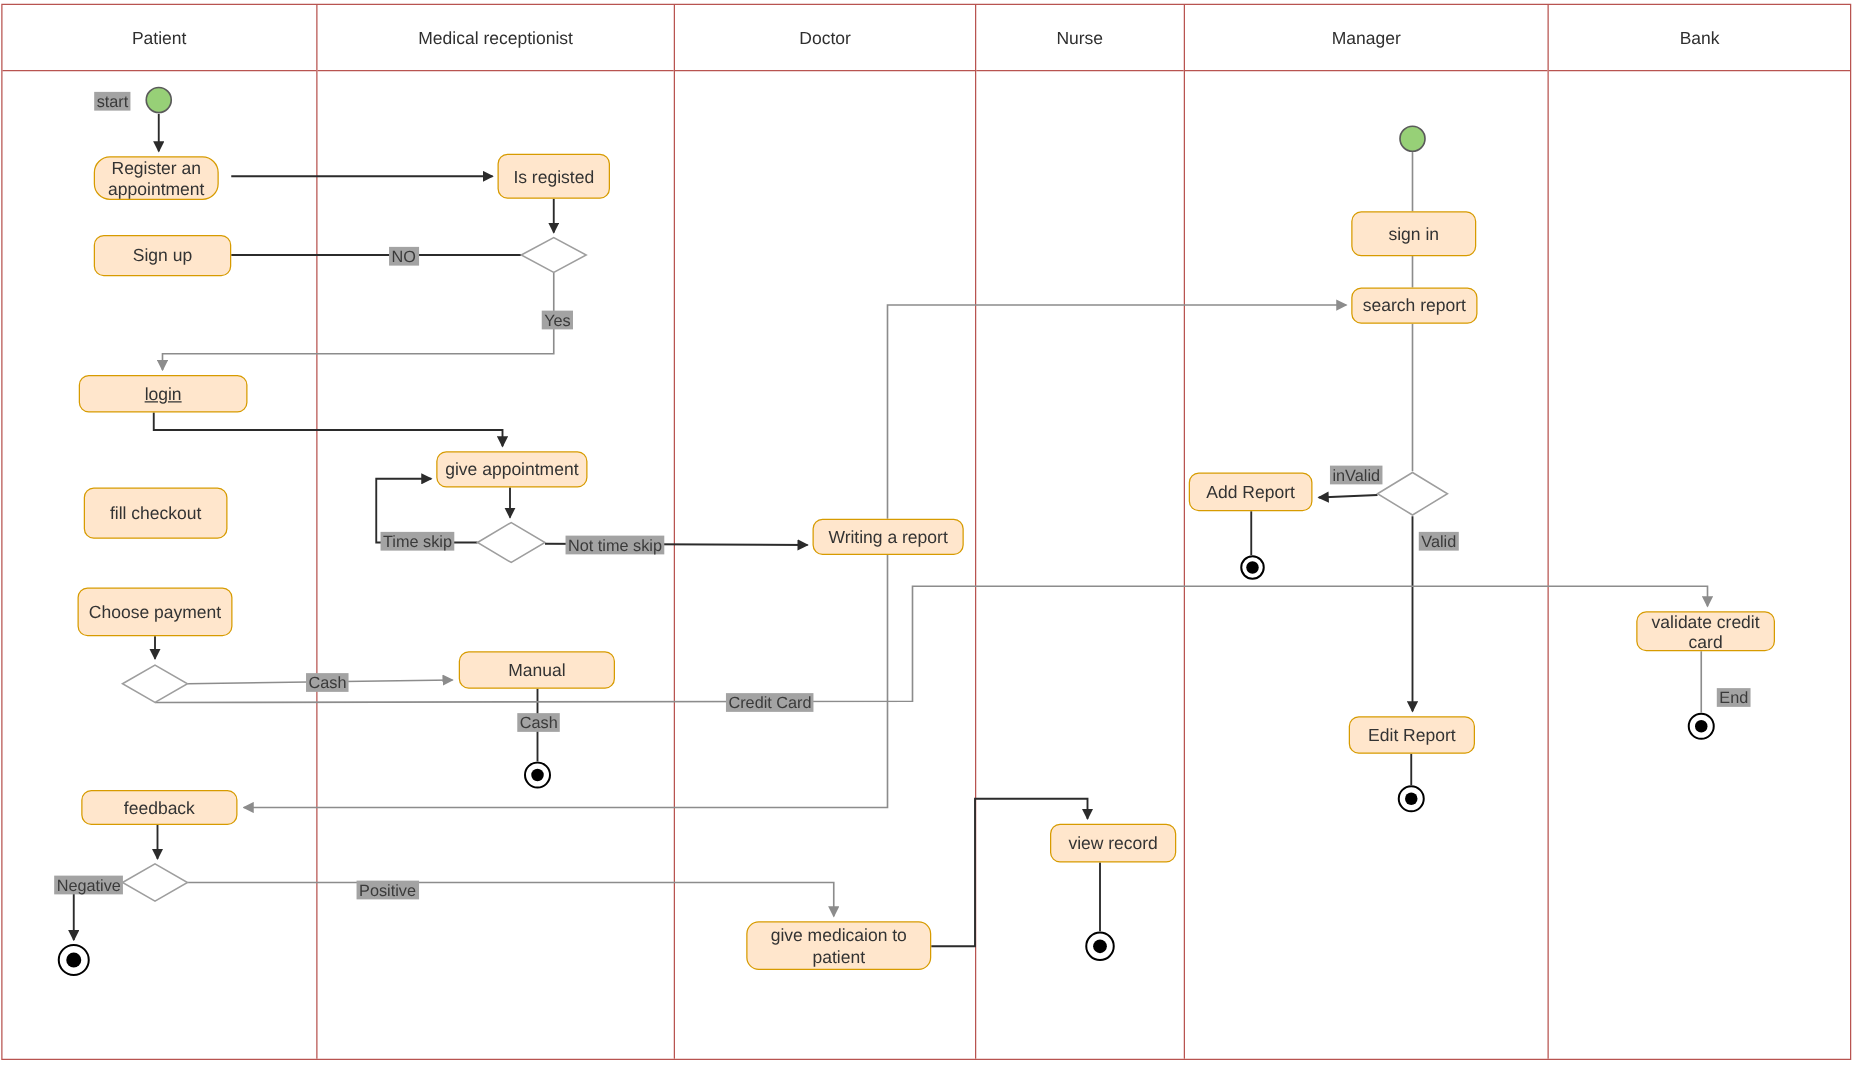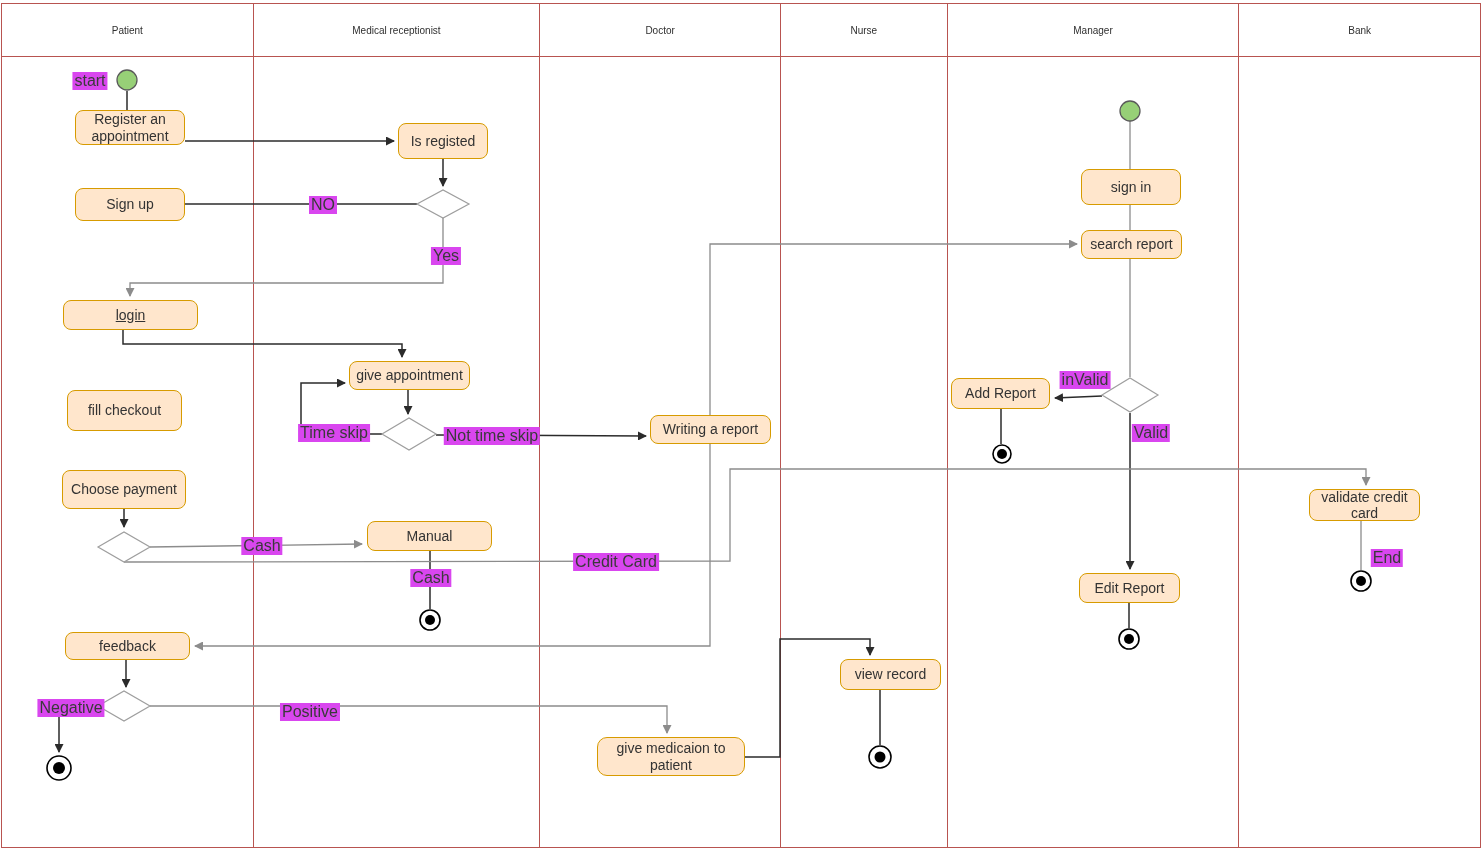--- a/index.html
+++ b/index.html
@@ -5,35 +5,35 @@
   html,body { margin:0; padding:0; background:#ffffff; }
   body { font-family:"Liberation Sans", sans-serif; }
   .stage { position:relative; width:1483px; height:853px; background:#fff; overflow:hidden; }
 
   
   .lanes { position:absolute; left:1px; top:3px; width:1480px; height:845px;
            border:1px solid #b85450; display:flex; box-sizing:border-box; }
   .lane { box-sizing:border-box; border-right:1px solid #b85450; height:100%; }
   .lane:last-child { border-right:none; }
   .lane-header { height:52px; border-bottom:1px solid #b85450; display:flex;
-                 align-items:center; justify-content:center; font-size:10px; color:#2f2f2f; }
+                 align-items:center; justify-content:center; font-size:14px; color:#2f2f2f; }
 
   
   .edge-layer { position:absolute; left:0; top:0; width:1483px; height:853px; }
   .node-layer, .label-layer { position:absolute; left:0; top:0; width:0; height:0; }
 
   
   .node { position:absolute; box-sizing:border-box; background:#ffe6cc;
           border:1px solid #d79b00; border-radius:8px;
           display:flex; align-items:center; justify-content:center; text-align:center;
           font-size:14px; line-height:1.15; color:#333; padding:1px 3px; cursor:default; }
 
   
-  .elabel { position:absolute; transform:translate(-50%,-50%); background:#d946ef;
-            padding:0 2px; font-size:16px; color:#3a3a3a; white-space:nowrap; cursor:default; }
+  .elabel { position:absolute; transform:translate(-50%,-50%); background:#a3a3a3;
+            padding:0 2px; font-size:13px; color:#3a3a3a; white-space:nowrap; cursor:default; }
 </style>
 </head>
 <body>
 
 <div class="stage">
   <div class="lanes" id="lanes">
       <div class="lane" style="width: 252px;">
         <div class="lane-header">Patient</div>
       </div>
       <div class="lane" style="width: 287px;">
@@ -115,21 +115,21 @@
       <g>
         <circle cx="1129" cy="639" r="10" fill="#ffffff" stroke="#000000" stroke-width="1.6"></circle>
         <circle cx="1129" cy="639" r="5" fill="#000000"></circle>
       </g>
       <g>
         <circle cx="1361" cy="581" r="10" fill="#ffffff" stroke="#000000" stroke-width="1.6"></circle>
         <circle cx="1361" cy="581" r="5" fill="#000000"></circle>
       </g>
     </svg>
   <div class="node-layer" id="node-layer">
-      <div class="node" style="left: 75px; top: 110px; width: 110px; height: 35px;">Register an appointment</div>
+      <div class="node" style="left: 75px; top: 125px; width: 100px; height: 35px; border-radius: 13px;">Register an appointment</div>
       <div class="node" style="left: 75px; top: 188px; width: 110px; height: 33px;">Sign up</div>
       <div class="node" style="left: 398px; top: 123px; width: 90px; height: 36px;">Is registed</div>
       <div class="node" style="left: 63px; top: 300px; width: 135px; height: 30px; text-decoration: underline;">login</div>
       <div class="node" style="left: 349px; top: 361px; width: 121px; height: 29px;">give appointment</div>
       <div class="node" style="left: 67px; top: 390px; width: 115px; height: 41px;">fill checkout</div>
       <div class="node" style="left: 62px; top: 470px; width: 124px; height: 39px;">Choose payment</div>
       <div class="node" style="left: 367px; top: 521px; width: 125px; height: 30px;">Manual</div>
       <div class="node" style="left: 650px; top: 415px; width: 121px; height: 29px;">Writing a report</div>
       <div class="node" style="left: 65px; top: 632px; width: 125px; height: 28px;">feedback</div>
       <div class="node" style="left: 597px; top: 737px; width: 148px; height: 39px; border-radius: 10px;">give medicaion to patient</div>

